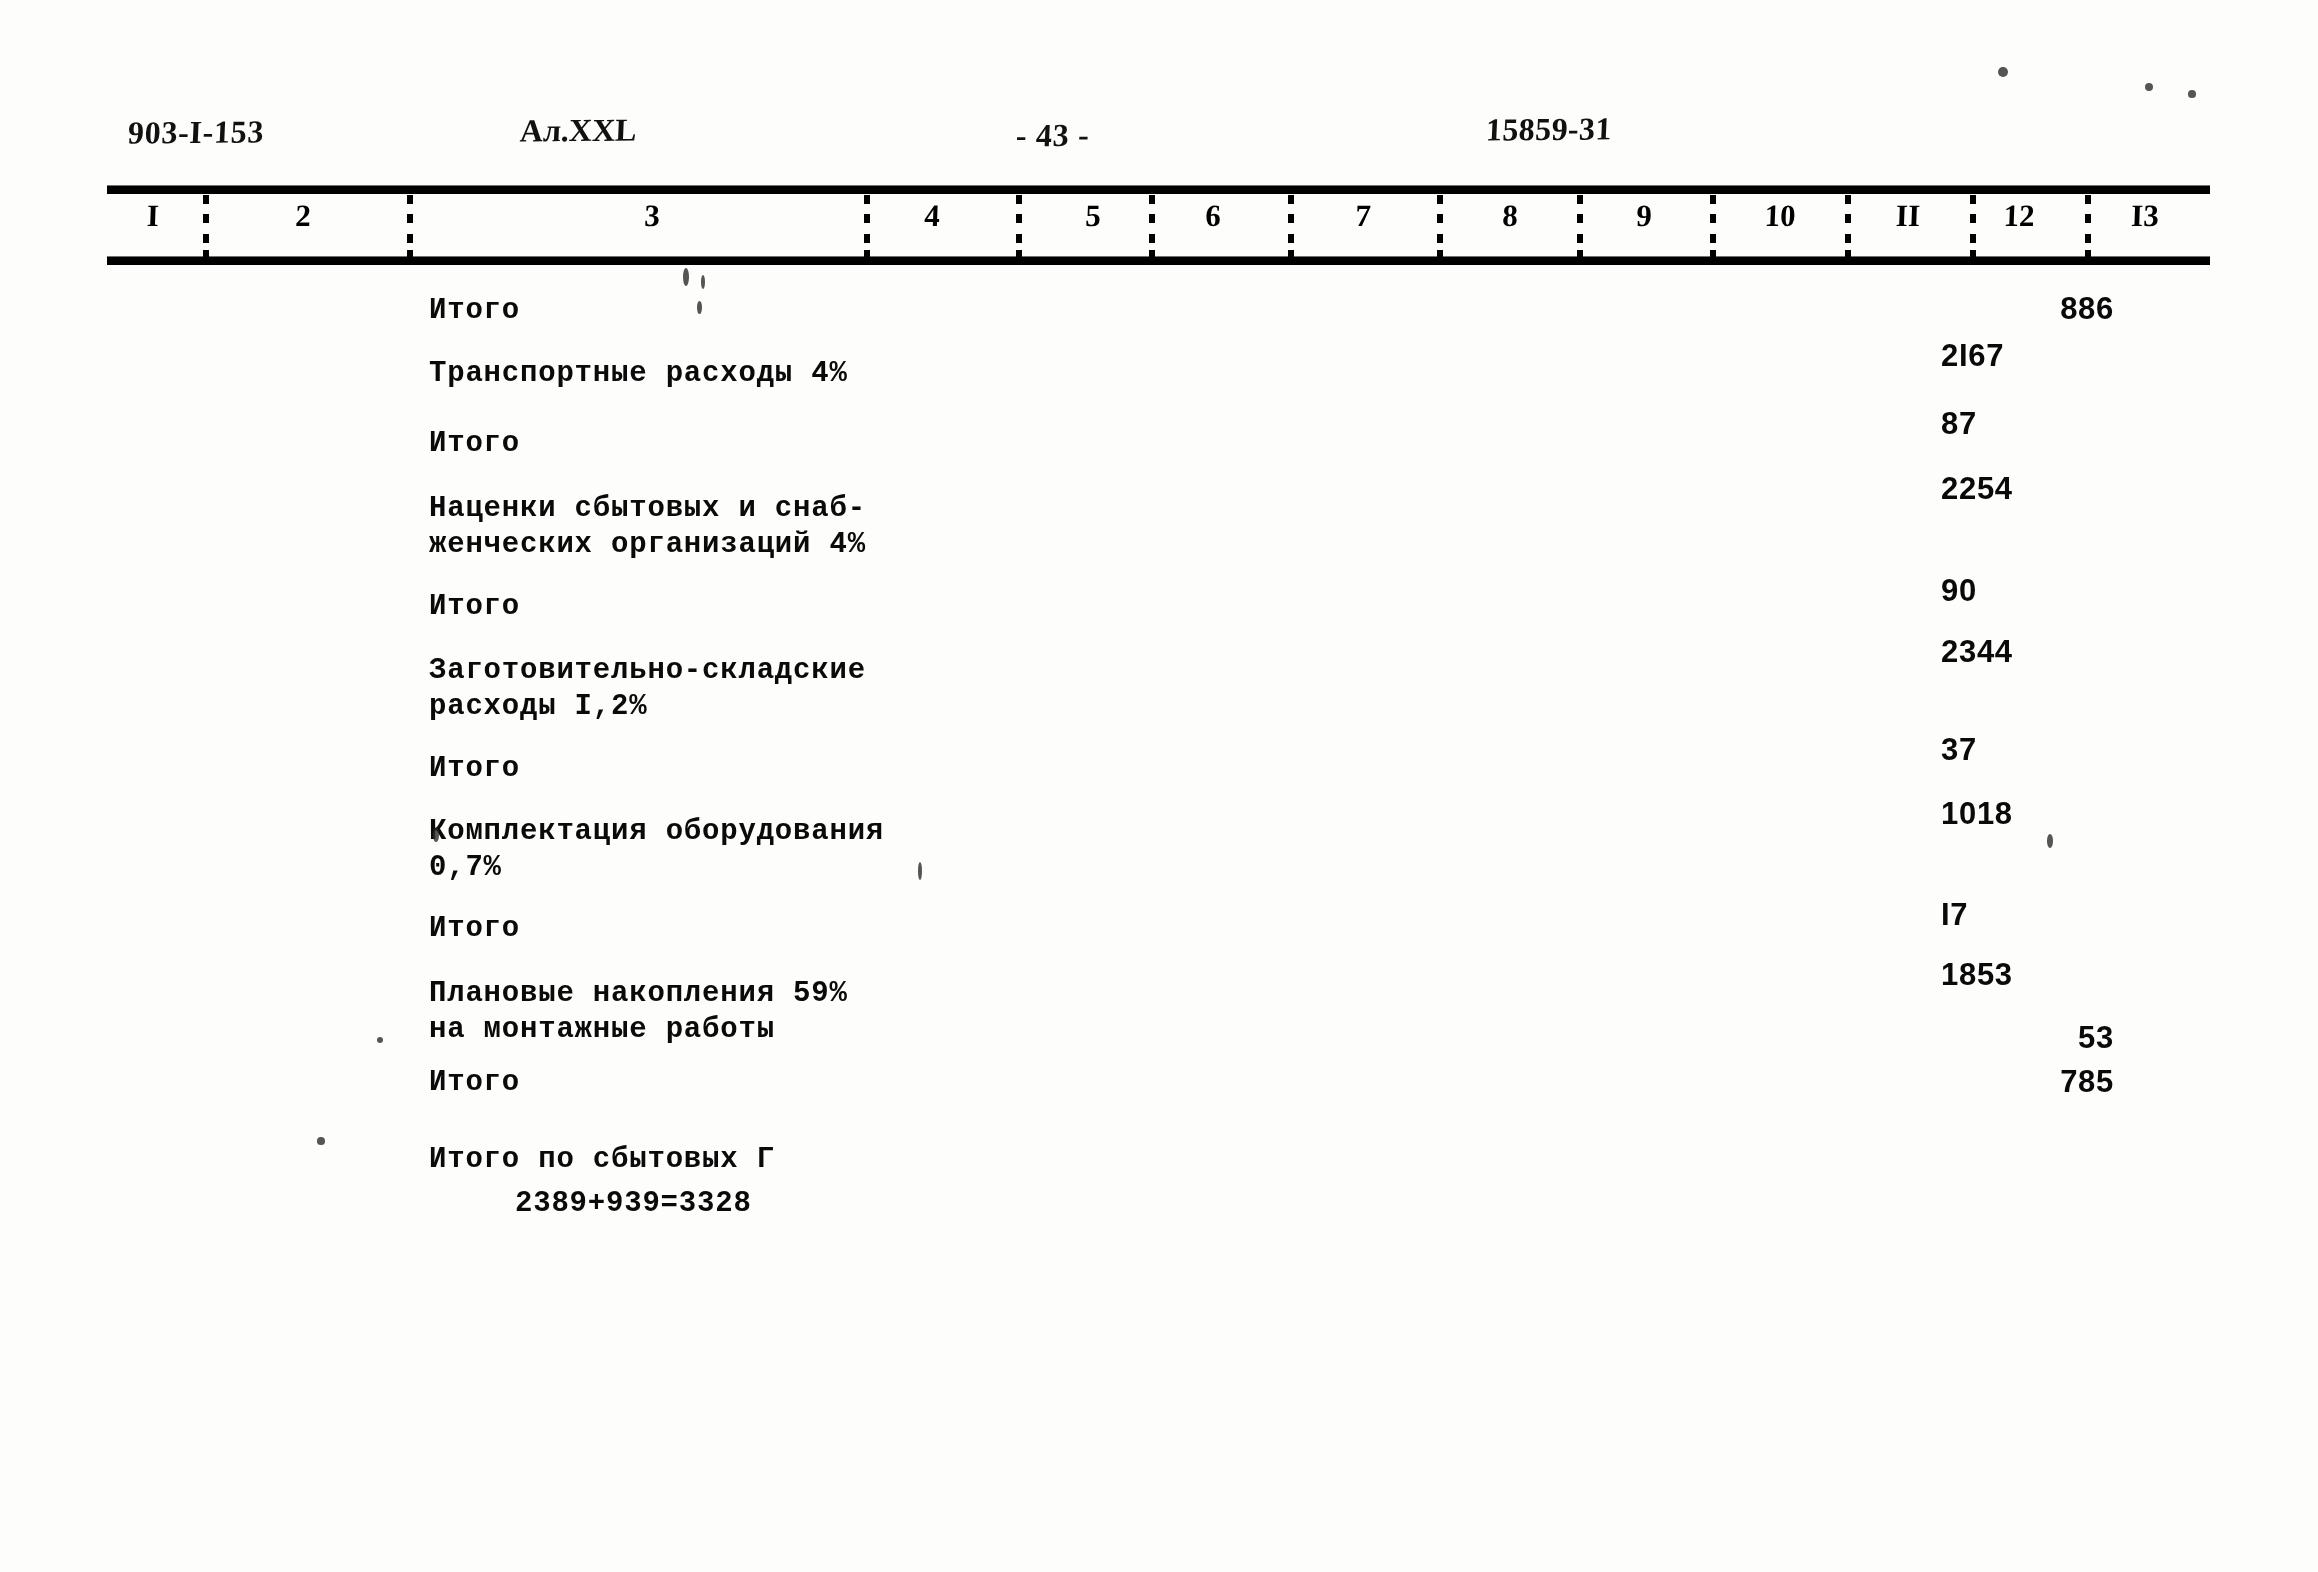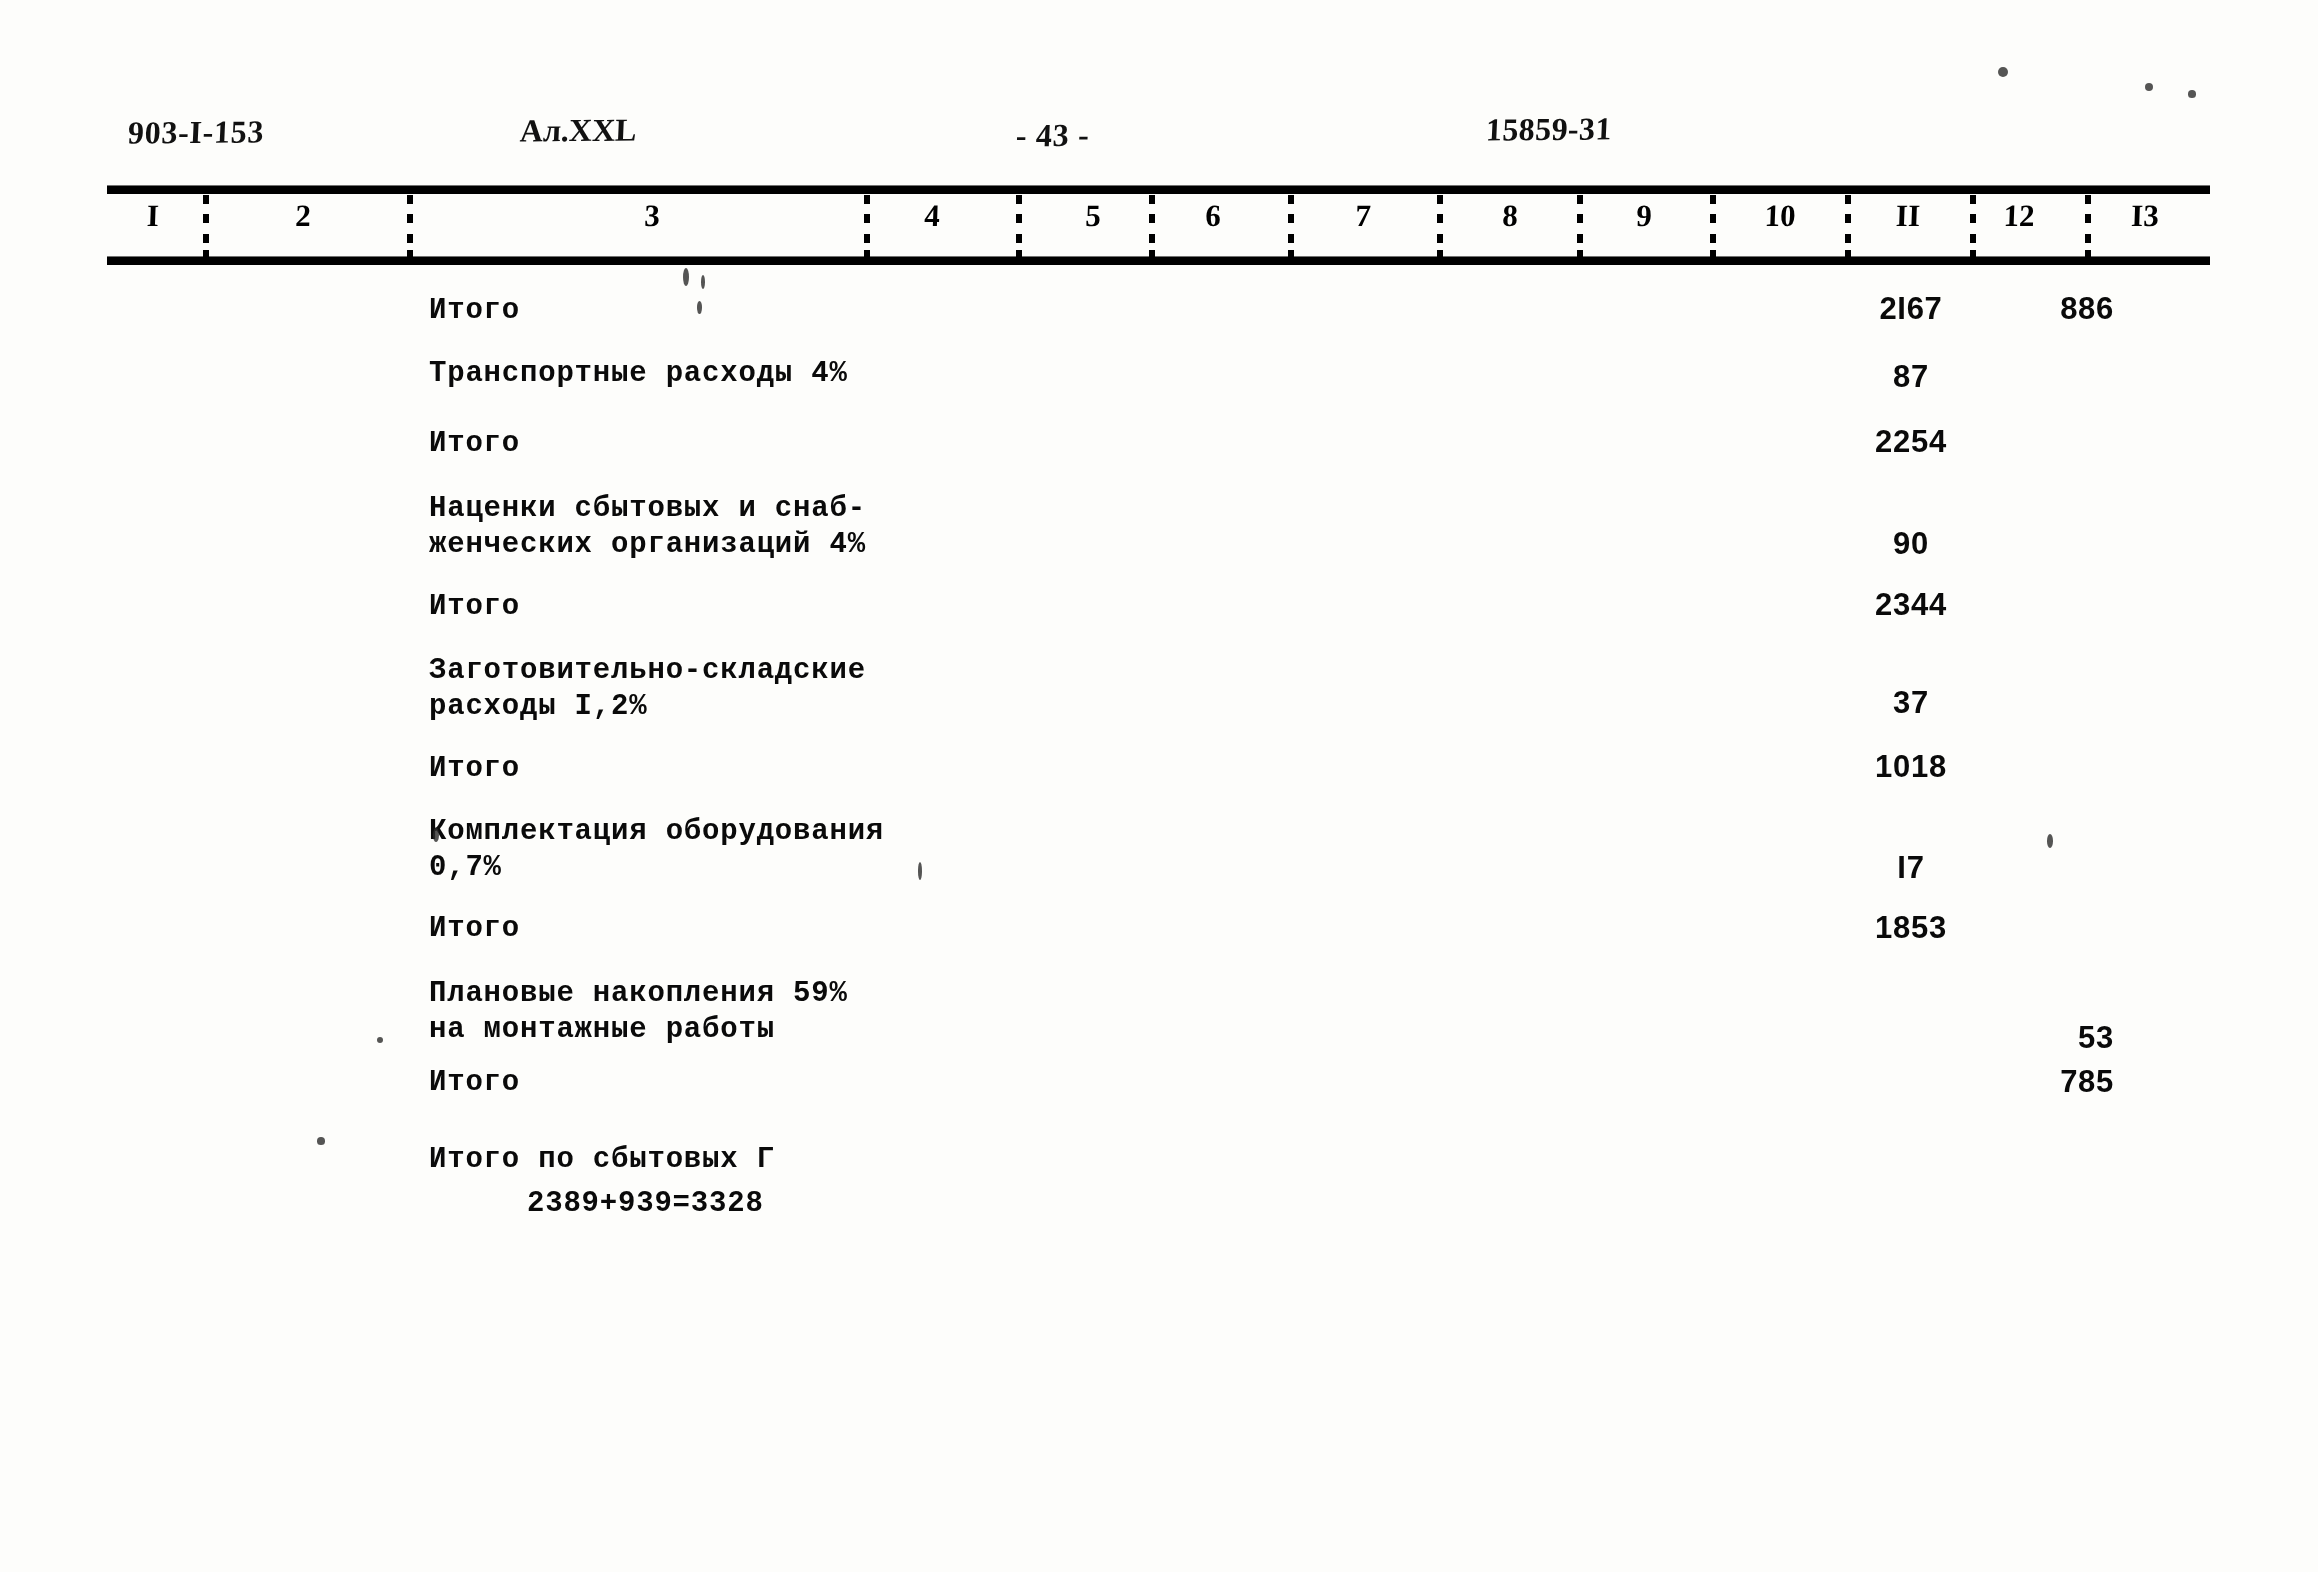--- a/index.html
+++ b/index.html
@@ -104,33 +104,33 @@
     left: 429px;
     font-family: "Liberation Mono", "DejaVu Sans Mono", monospace;
     font-weight: 700;
     font-size: 29px;
     line-height: 36px;
     letter-spacing: 0.8px;
     white-space: pre;
     color: #0a0a0a;
   }
   .cell-desc.indented {
-    left: 527px;
+    left: 515px;
   }
   .cell-num {
     position: absolute;
     font-family: "Liberation Sans", "DejaVu Sans", sans-serif;
     font-weight: 700;
     font-size: 31px;
     line-height: 35px;
     letter-spacing: 0.7px;
     white-space: pre;
     color: #0a0a0a;
   }
-  .c11 { left: 1848px; width: 126px; text-align: center; }
+  .c11 { left: 1941px; width: 126px; text-align: left; margin-top: 47px; }
   .c12 { left: 1995px; width: 119px; text-align: right; }
 
   
   .speck {
     position: absolute;
     background: #2a2a2a;
     border-radius: 50%;
     opacity: 0.8;
   }
 </style>

